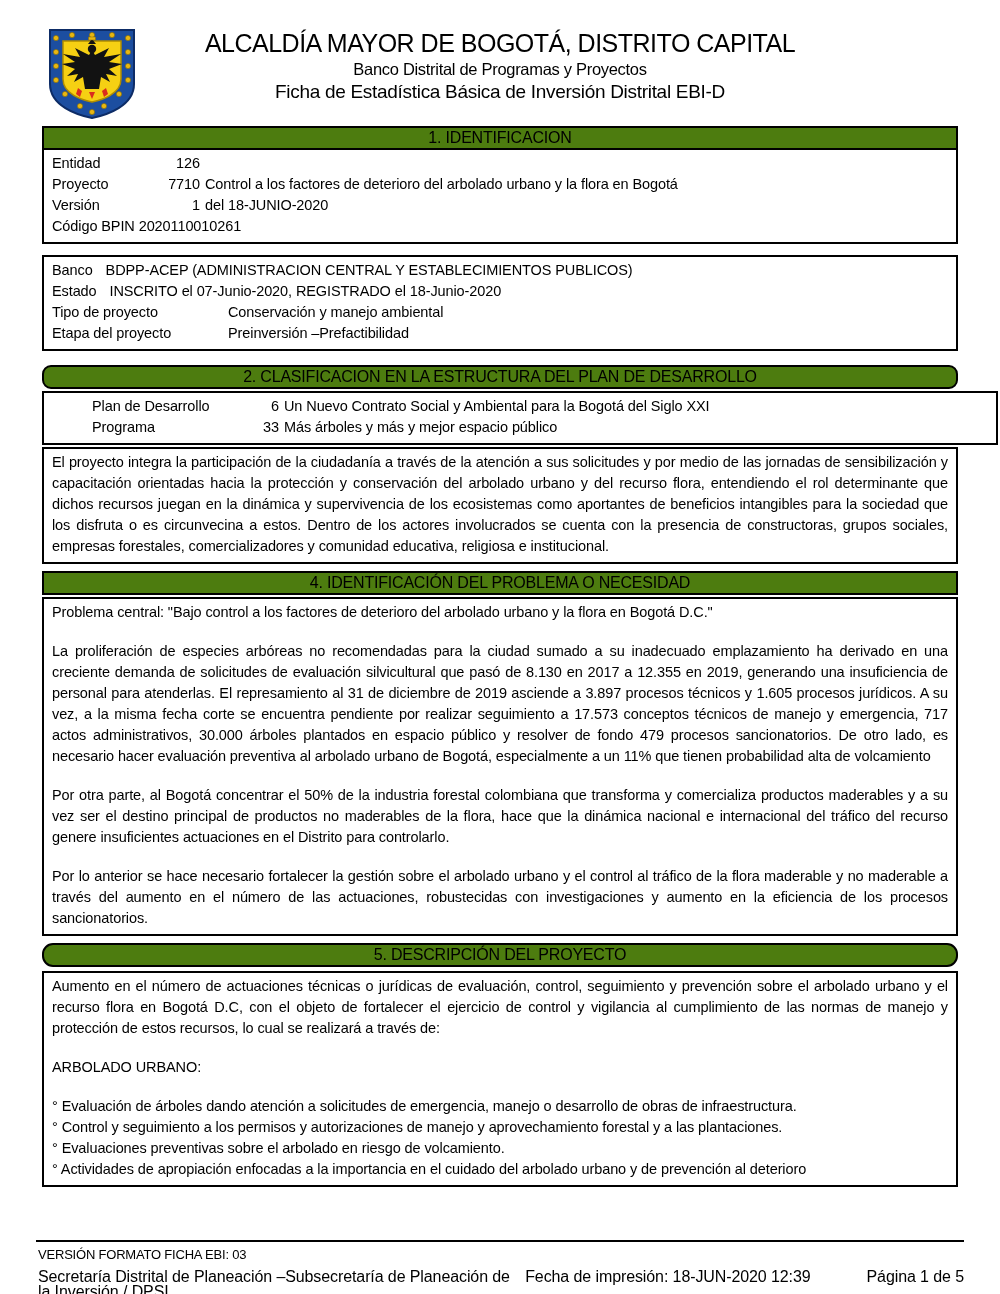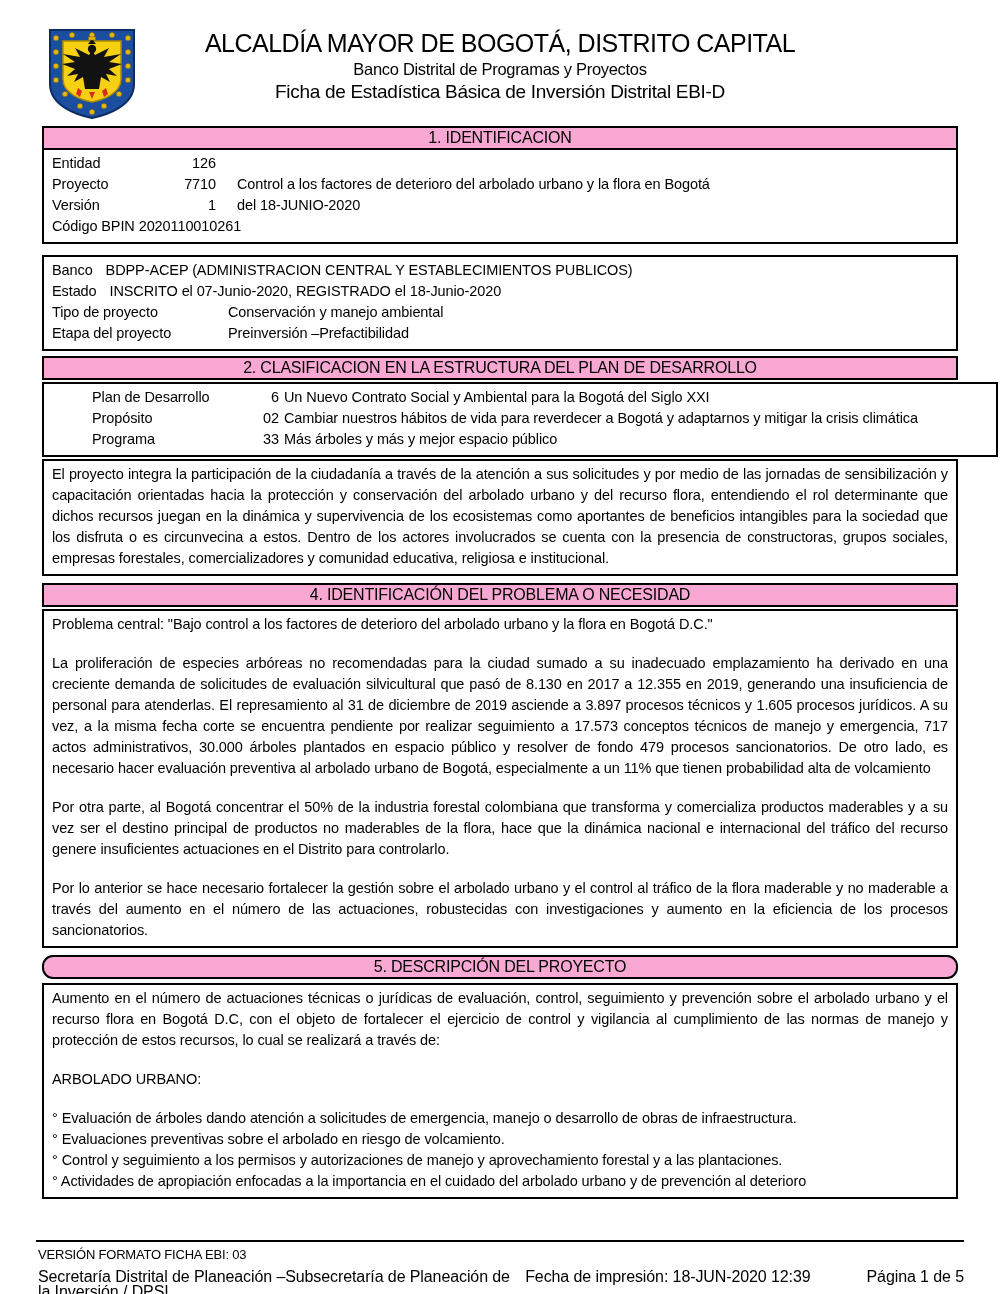--- a/index.html
+++ b/index.html
@@ -13,28 +13,28 @@
   }
   
   .hdr{position:relative;padding-top:28px;height:86px;}
   .logo{position:absolute;left:42px;top:26px;width:100px;height:96px;}
   .title-1{text-align:center;font-size:25px;letter-spacing:-0.5px;line-height:30px;}
   .title-2{text-align:center;font-size:16.5px;letter-spacing:-0.3px;line-height:22px;}
   .title-3{text-align:center;font-size:19px;letter-spacing:-0.3px;line-height:24px;}
   
   .sec{margin:0 42px;width:912px;}
   .sec-hdr{
-    border:2px solid #000;background:#f9a8d4;
+    border:2px solid #000;background:#4d7c0f;
     text-align:center;font-size:16px;line-height:18px;padding:1px 0;
     letter-spacing:-0.2px;
   }
   .box{border:2px solid #000;background:#fff;}
   .box-body{padding:3px 8px 5px 8px;}
   .row{font-size:14.5px;line-height:21px;letter-spacing:-0.1px;}
-  .g1{display:grid;grid-template-columns:107px 36px 1fr;column-gap:21px;}
+  .g1{display:grid;grid-template-columns:107px 36px 1fr;column-gap:5px;}
   .g2{display:grid;grid-template-columns:154px 28px 1fr;column-gap:5px;}
   .gb{display:grid;grid-template-columns:176px 1fr;}
   .num{text-align:right;}
   .lbl-inline{margin-right:9px;}
   .para{font-size:14.5px;line-height:21px;letter-spacing:-0.1px;
         text-align:justify;margin:0 0 19px 0;}
   .para:last-child{margin-bottom:0;}
   .para.no-just{text-align:left;}
   .bullets .para{margin:0;text-align:left;}
   
@@ -133,36 +133,31 @@
         <span>Tipo de proyecto</span>
         <span>Conservación y manejo ambiental</span>
       </div>
       <div class="row gb">
         <span>Etapa del proyecto</span>
         <span>Preinversión –Prefactibilidad</span>
       </div>
     </div>
   </div>
 
-  <div class="sec sec-hdr" style="margin-top:5px;">
+  <div class="sec sec-hdr" style="margin-top:14px;border-radius:9px;">
     <span>2. CLASIFICACION EN LA ESTRUCTURA DEL PLAN DE DESARROLLO</span>
   </div>
   <div class="sec box" style="margin-top:2px;padding-left:40px;">
     <div class="box-body">
       <div class="row g2">
         <span>Plan de Desarrollo</span>
         <span class="num">6</span>
         <span>Un Nuevo Contrato Social y Ambiental para la Bogotá del Siglo XXI</span>
       </div>
       <div class="row g2">
-        <span>Propósito</span>
-        <span class="num">02</span>
-        <span>Cambiar nuestros hábitos de vida para reverdecer a Bogotá y adaptarnos y mitigar la crisis climática</span>
-      </div>
-      <div class="row g2">
         <span>Programa</span>
         <span class="num">33</span>
         <span>Más árboles y más y mejor espacio público</span>
       </div>
     </div>
   </div>
 
   <div class="sec box" style="margin-top:2px;">
     <div class="box-body">
       <p class="para">El proyecto integra la participación de la ciudadanía a través de la atención a sus solicitudes y por medio de las jornadas de sensibilización y capacitación orientadas hacia la protección y conservación del arbolado urbano y del recurso flora, entendiendo el rol determinante que dichos recursos juegan en la dinámica y supervivencia de los ecosistemas como aportantes de beneficios intangibles para la sociedad que los disfruta o es circunvecina a estos. Dentro de los actores involucrados se cuenta con la presencia de constructoras, grupos sociales, empresas forestales, comercializadores y comunidad educativa, religiosa e institucional.</p>
@@ -183,22 +178,22 @@
 
   <div class="sec sec-hdr" style="margin-top:7px;border-radius:11px;">
     <span>5. DESCRIPCIÓN DEL PROYECTO</span>
   </div>
   <div class="sec box" style="margin-top:4px;">
     <div class="box-body">
       <p class="para" style="margin-bottom:18px;">Aumento en el número de actuaciones técnicas o jurídicas de evaluación, control, seguimiento y prevención sobre el arbolado urbano y el recurso flora en Bogotá D.C, con el objeto de fortalecer el ejercicio de control y vigilancia al cumplimiento de las normas de manejo y protección de estos recursos, lo cual se realizará a través de:</p>
       <p class="para no-just" style="margin-bottom:18px;">ARBOLADO URBANO:</p>
       <div class="bullets">
         <p class="para">° Evaluación de árboles dando atención a solicitudes de emergencia, manejo o desarrollo de obras de infraestructura.</p>
+        <p class="para">° Control y seguimiento a los permisos y autorizaciones de manejo y aprovechamiento forestal y a las  plantaciones.</p>
         <p class="para">° Evaluaciones preventivas sobre el arbolado en riesgo de volcamiento.</p>
-        <p class="para">° Control y seguimiento a los permisos y autorizaciones de manejo y aprovechamiento forestal y a las  plantaciones.</p>
         <p class="para">° Actividades de apropiación enfocadas a la importancia en el cuidado del arbolado urbano y de prevención al deterioro</p>
       </div>
     </div>
   </div>
 
   <div class="footer">
     <div class="f-rule"></div>
     <div class="f-version">VERSIÓN FORMATO FICHA EBI: 03</div>
     <div class="f-row">
       <span class="f-left">Secretaría Distrital de Planeación –Subsecretaría de Planeación de la Inversión / DPSI</span>

